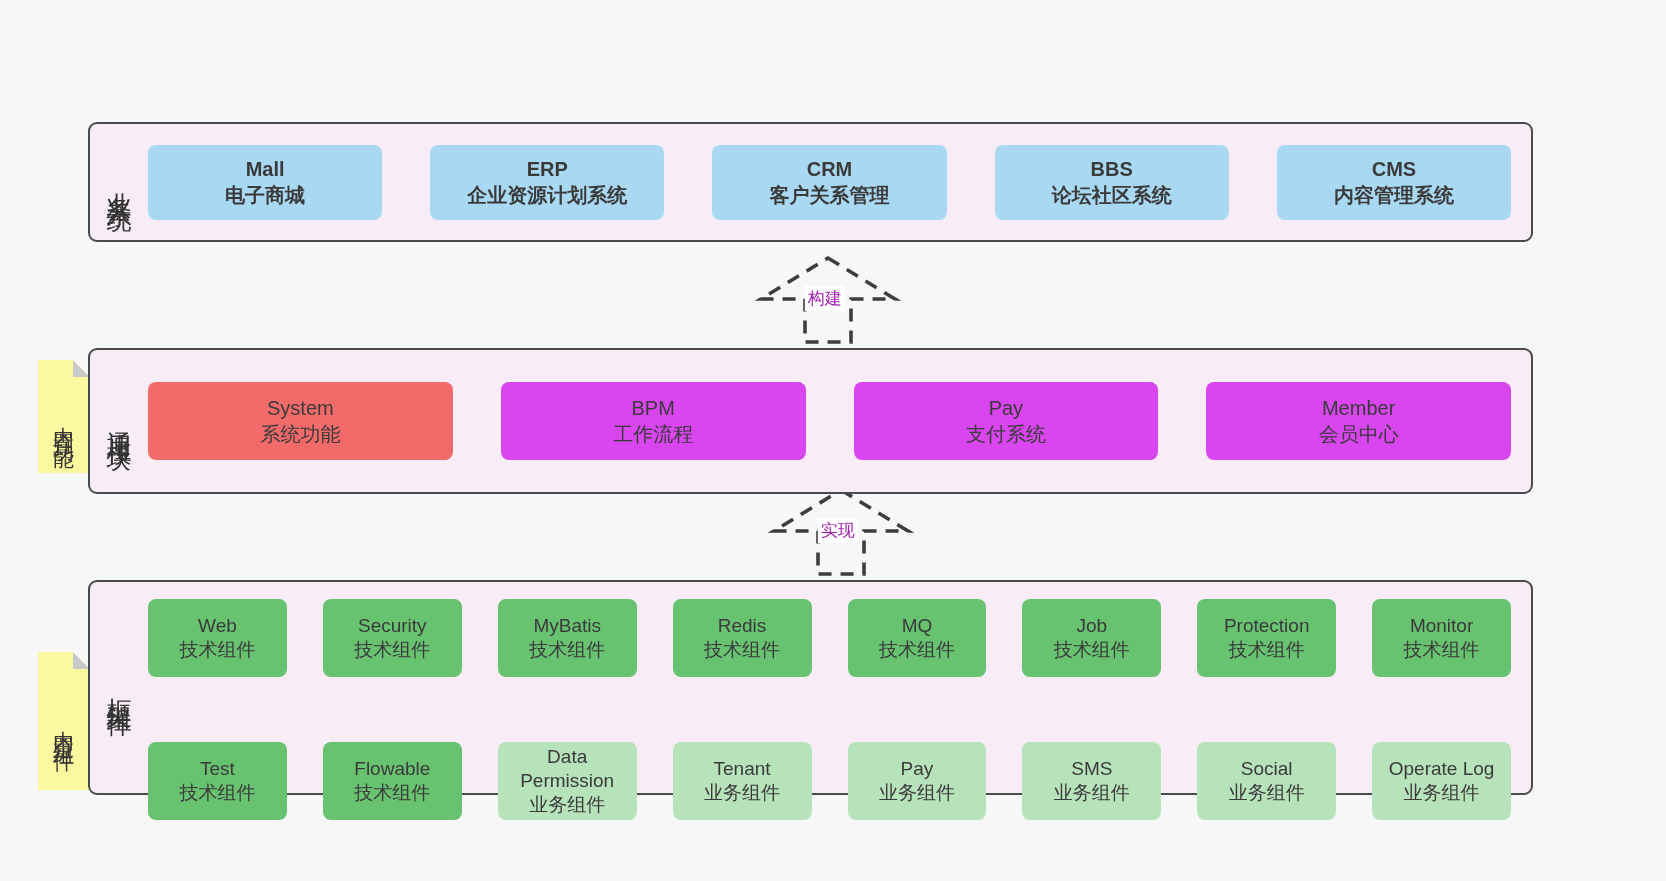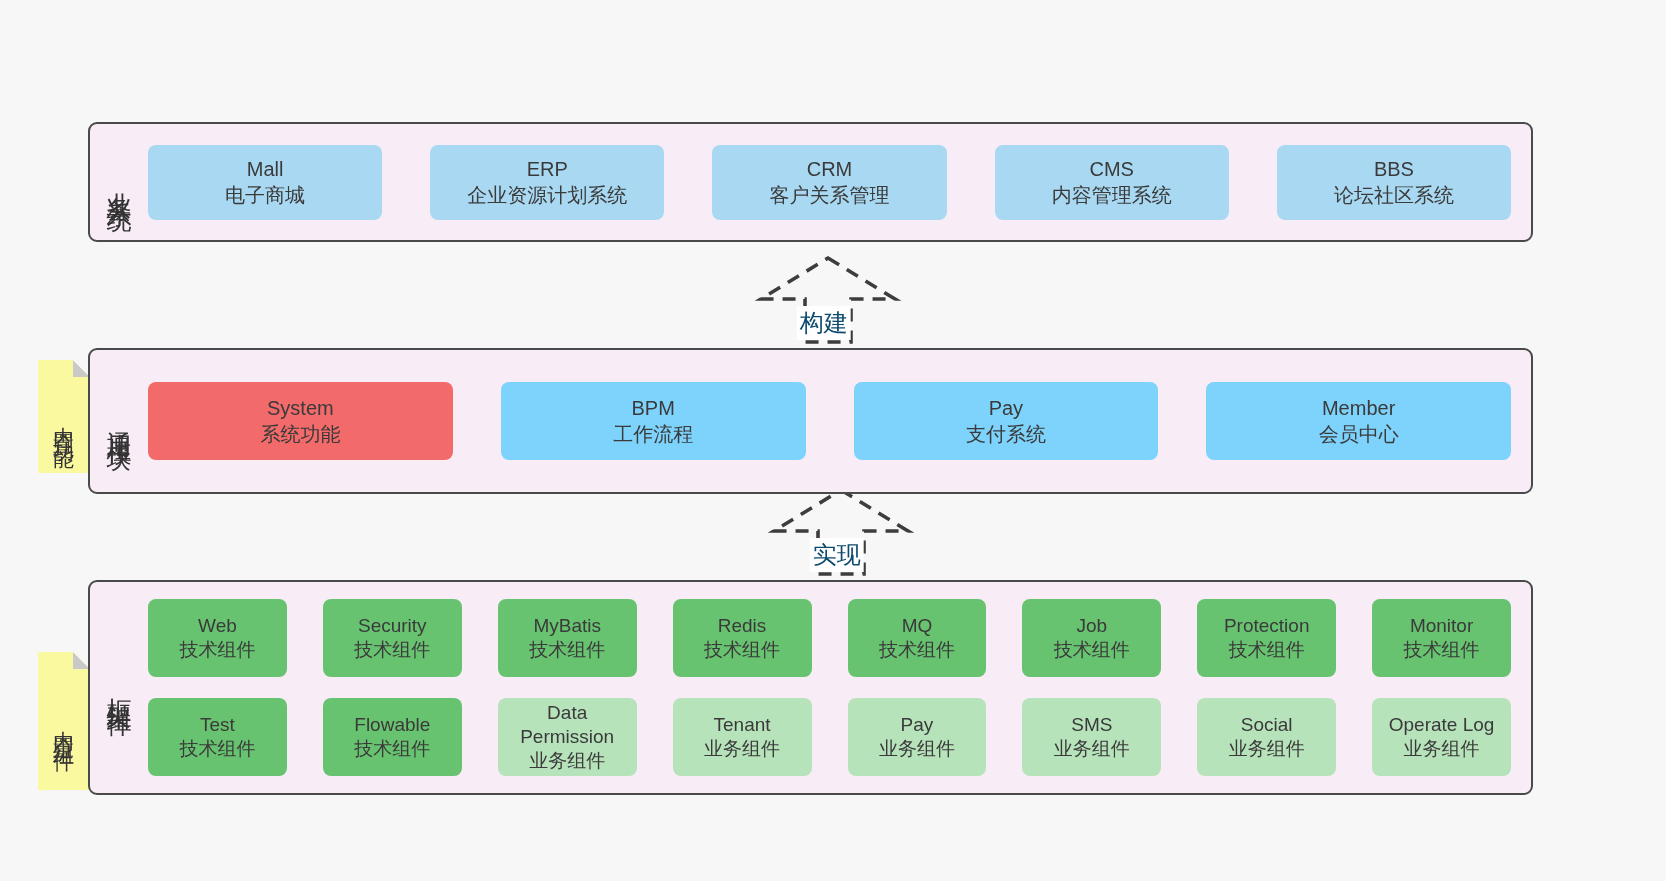--- a/index.html
+++ b/index.html
@@ -60,27 +60,27 @@
     border-radius:8px;
     display:flex;
     flex-direction:column;
     align-items:center;
     justify-content:center;
     text-align:center;
     font-size:20px;
     line-height:1.3;
     padding:4px 8px;
   }
-  .sec-business .box  { height:75px; }
+  .sec-business .box  { height:75px;font-weight:bold; }
   .sec-modules .box   { height:78px; }
-  .sec-framework .box { height:78px; font-size:19px; line-height:1.25; }
+  .sec-framework .box { height:78px; font-size:19px; line-height:1.25;margin-top:44px; }
 
   .v-blue        { background:#a9d9f2; }
   .v-red         { background:#f36a6a; }
-  .v-pink        { background:#7dd3fc;text-align:center; }
+  .v-pink        { background:#d946ef;text-align:center; }
   .v-green_dark  { background:#68c370; }
   .v-green_light { background:#b7e3bb; }
 
   .box-title, .box-sub { width:100%; }
 
   
   .note {
     position:absolute;
     left:38px;
     width:52px;
@@ -116,26 +116,26 @@
     width:146px;
     height:90px;
     z-index:1;
   }
   .arrow-build     { left:755px; top:254px; }
   .arrow-implement { left:768px; top:486px; }
   .arrow svg { position:absolute; inset:0; }
   .arrow-label {
     position:absolute;
     left:50%;
-    top:52px;
+    top:32px;
     transform:translateX(-58%);
     background:#ffffff;
     padding:1px 3px;
-    font-size:24px;
-    color:#0c4a6e;
+    font-size:17px;
+    color:#a21caf;
     white-space:nowrap;
   }
 </style>
 </head>
 <body>
 
 <div class="note note-modules">
   <div class="note-fold"></div>
   <span>内置功能</span>
 </div>
@@ -169,26 +169,26 @@
         </div>
         <div class="box v-blue">
           <div class="box-title">ERP</div>
           <div class="box-sub">企业资源计划系统</div>
         </div>
         <div class="box v-blue">
           <div class="box-title">CRM</div>
           <div class="box-sub">客户关系管理</div>
         </div>
         <div class="box v-blue">
+          <div class="box-title">BBS</div>
+          <div class="box-sub">论坛社区系统</div>
+        </div>
+        <div class="box v-blue">
           <div class="box-title">CMS</div>
           <div class="box-sub">内容管理系统</div>
-        </div>
-        <div class="box v-blue">
-          <div class="box-title">BBS</div>
-          <div class="box-sub">论坛社区系统</div>
         </div>
       </div>
     </div>
 </div>
 
 <div class="section sec-modules">
   <div class="section-label">
     <span>通用模块</span>
   </div>
   <div class="rows">

